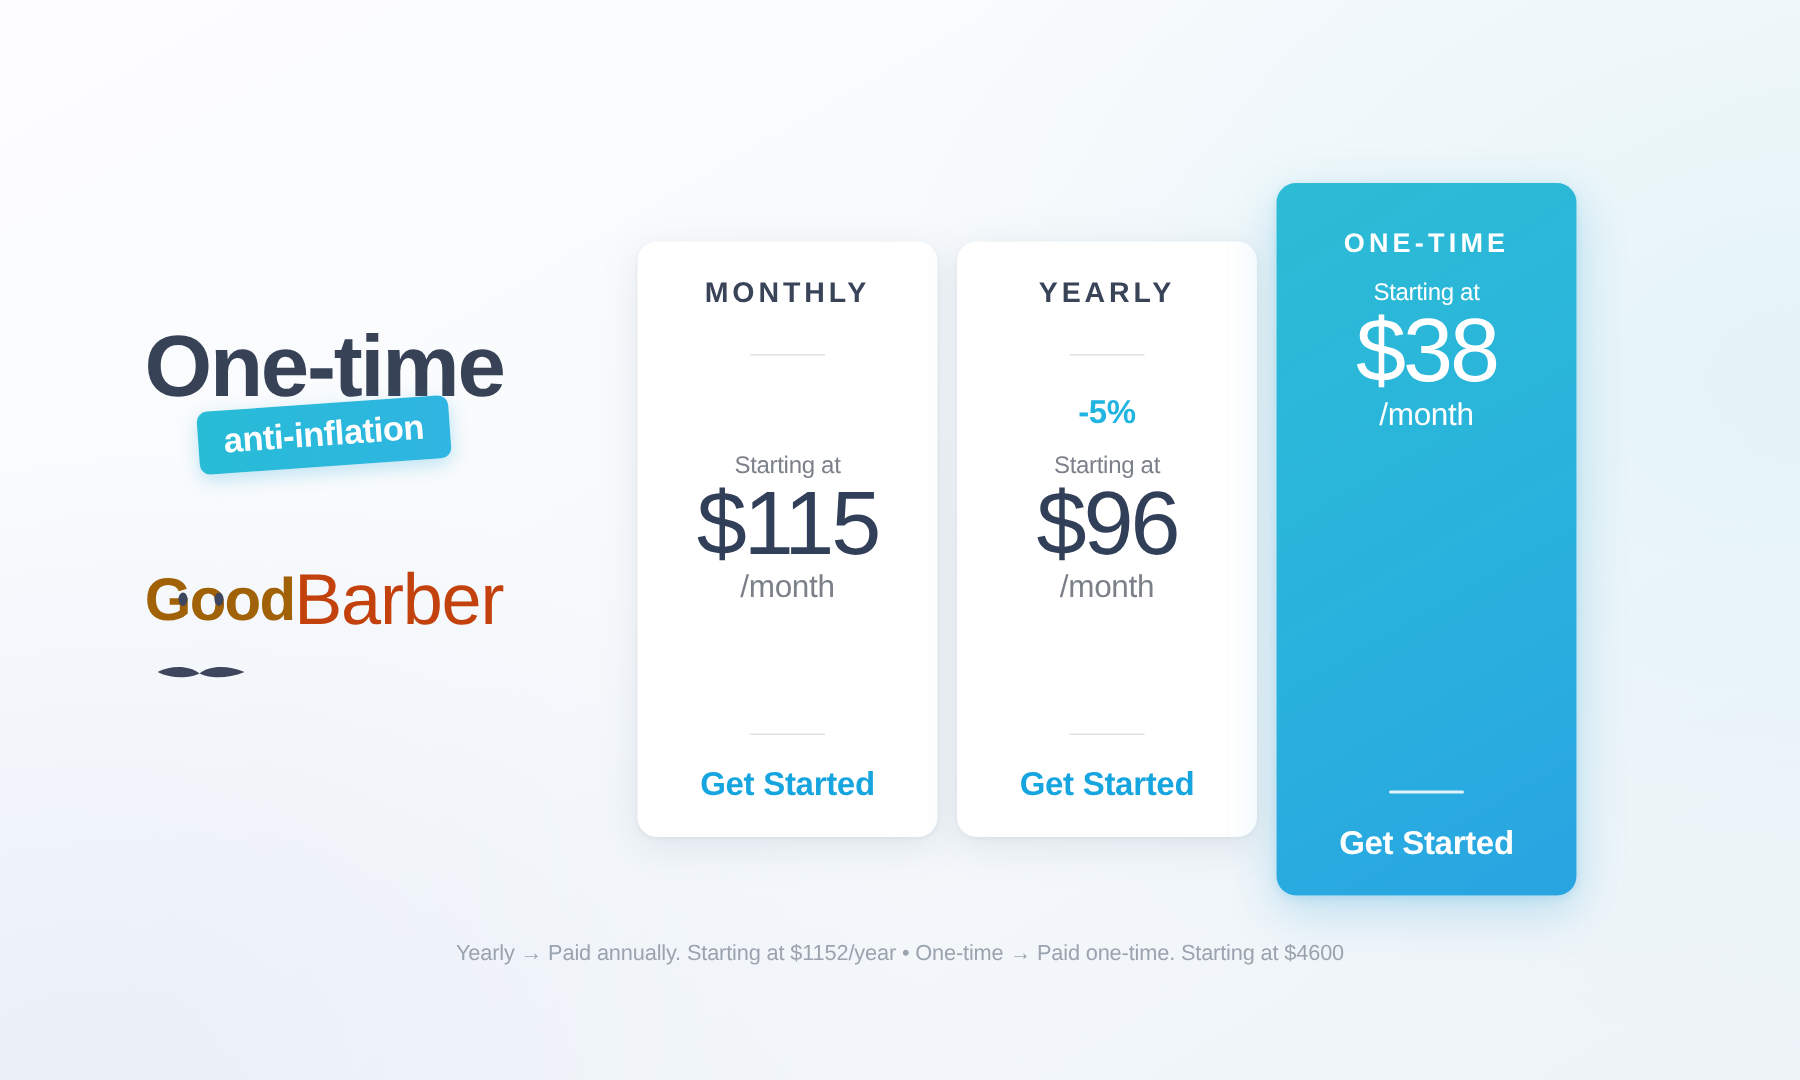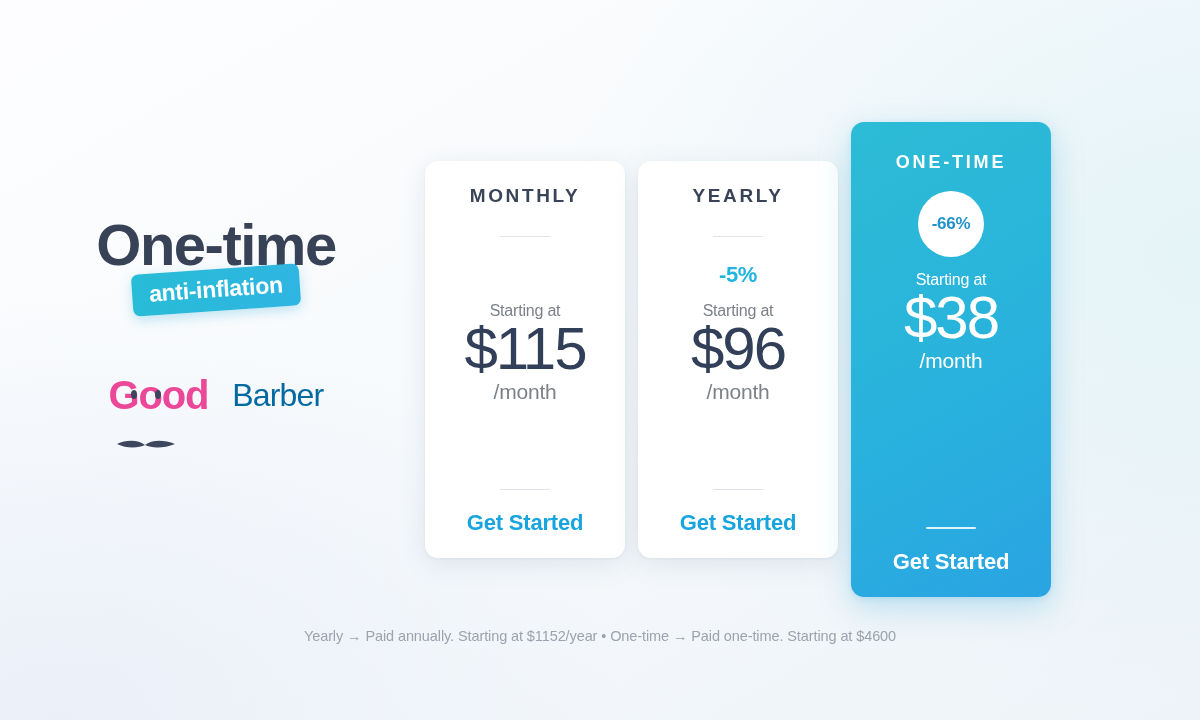--- a/index.html
+++ b/index.html
@@ -71,29 +71,28 @@
     display: flex;
     align-items: center;
     justify-content: center;
     gap: 0px;
   }
 
   .logo-good {
     position: relative;
     font-size: 40px;
     font-weight: bold;
-    color: #ec4899;
+    color: #a16207;
     letter-spacing: -1.2px;
   }
   .logo-barber {
-    font-size: 32px;
+    font-size: 48px;
     font-weight: 300;
-    color: #0369a1;
+    color: #c2410c;
     letter-spacing: -0.8px;
-    padding-left: 24px;
   }
   .logo-eyes {
     position: absolute;
     top: 17px;
     left: 20px;
     width: 44px;
     height: 10px;
   }
   .logo-eye {
     position: absolute;
@@ -298,21 +297,20 @@
       <div class="starting">Starting at</div>
       <div class="price">$96</div>
       <div class="period">/month</div>
       <div class="spacer"></div>
       <div class="divider"></div>
       <div class="cta">Get Started</div>
     </div>
 
     <div class="card featured">
       <div class="card-title">ONE-TIME</div>
-      <div class="discount-circle">-66%</div>
       <div class="starting">Starting at</div>
       <div class="price">$38</div>
       <div class="period">/month</div>
       <div class="spacer"></div>
       <div class="divider"></div>
       <div class="cta">Get Started</div>
     </div>
 
   </div>
 

